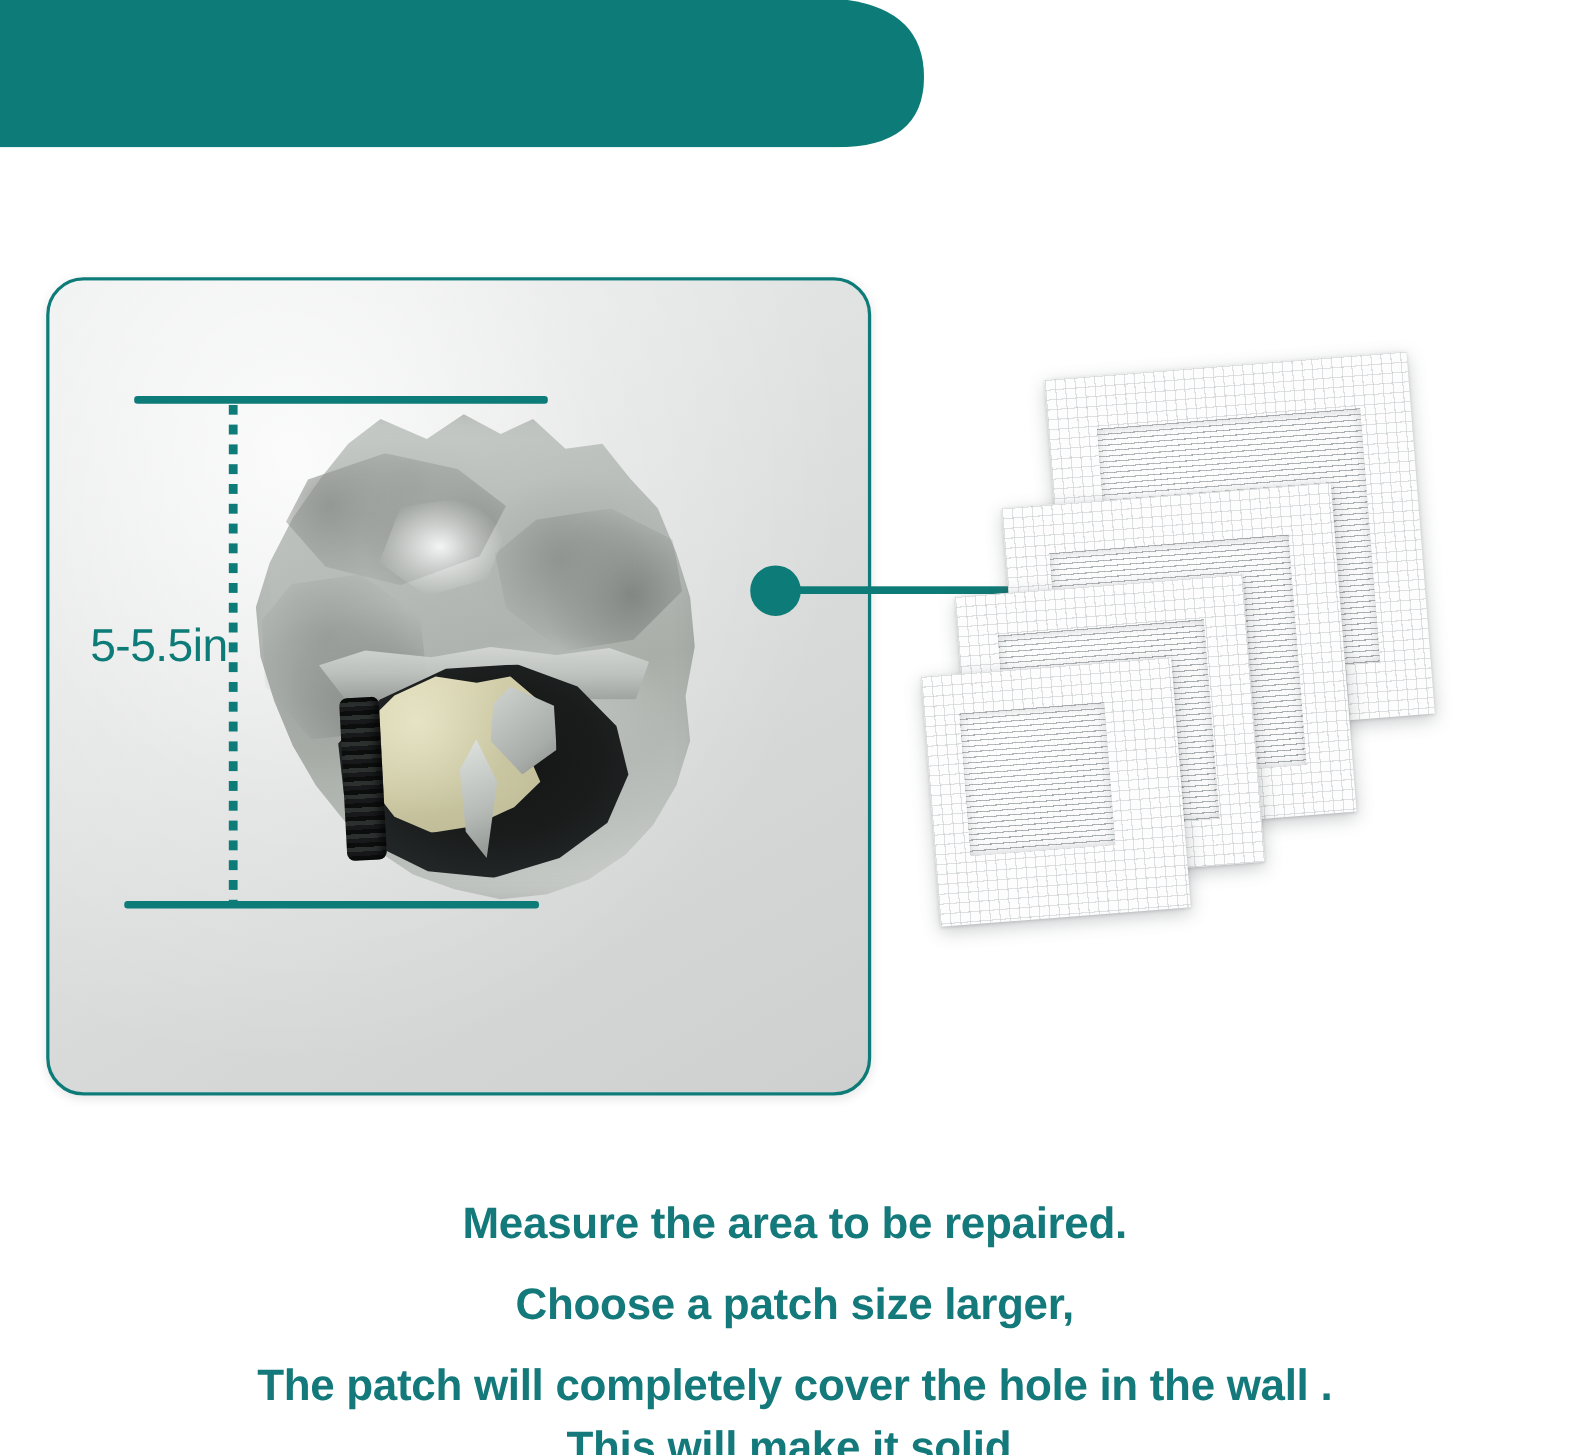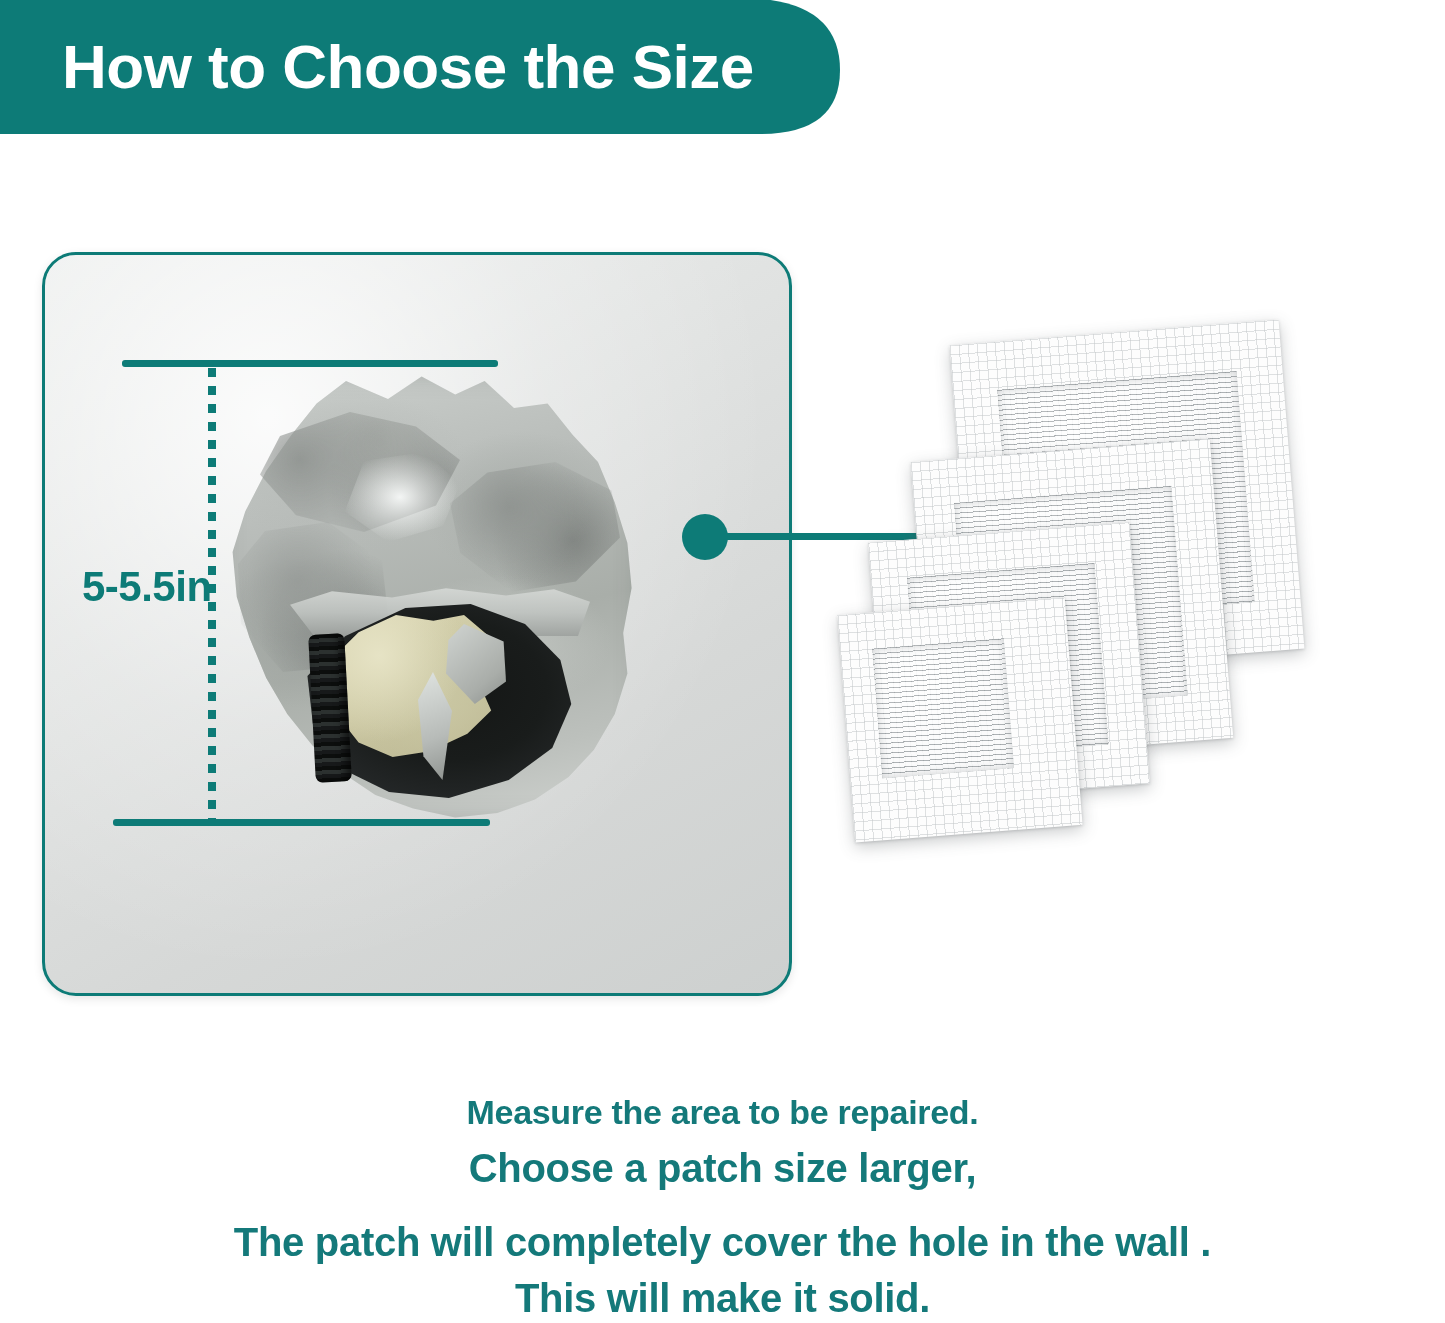--- a/index.html
+++ b/index.html
@@ -87,21 +87,21 @@
     background-image: linear-gradient(#0d7b77 52%, rgba(255,255,255,0) 52%);
     background-size: 8px 18px;
     background-repeat: repeat-y;
   }
 
   .measure-label {
     position: absolute;
     left: 82px;
     top: 563px;
     font-size: 42px;
-    font-weight: bold;
+    font-weight: normal;
     color: #0d7b77;
     letter-spacing: -0.5px;
     white-space: nowrap;
     text-align: right;
   }
 
   
   .hole-photo {
     position: absolute;
     left: 220px;
@@ -316,31 +316,30 @@
   .bottom-text {
     position: absolute;
     left: 0;
     top: 1084px;
     width: 1445px;
     text-align: center;
     color: #14797a;
     font-weight: bold;
     letter-spacing: -0.3px;
   }
-  .bt-line-1 { font-size: 34px; line-height: 56px; }
+  .bt-line-1 { font-size: 40px; line-height: 56px; margin-bottom: 18px; }
   .bt-line-2 { font-size: 40px; line-height: 56px; }
   .bt-line-3 { font-size: 40px; line-height: 56px; margin-top: 18px; }
   .bt-line-4 { font-size: 40px; line-height: 56px; }
 </style>
 </head>
 <body>
 
 <div class="header-banner">
   <div class="header-banner-shape"></div>
-  <div class="header-title">How to Choose the Size</div>
 </div>
 
 <div class="photo-panel">
   <div class="panel-sheen"></div>
 </div>
 
 <div class="bracket-line bracket-top"></div>
 <div class="bracket-line bracket-bottom"></div>
 <div class="dotted-line"></div>
 <div class="measure-label">5-5.5in</div>

